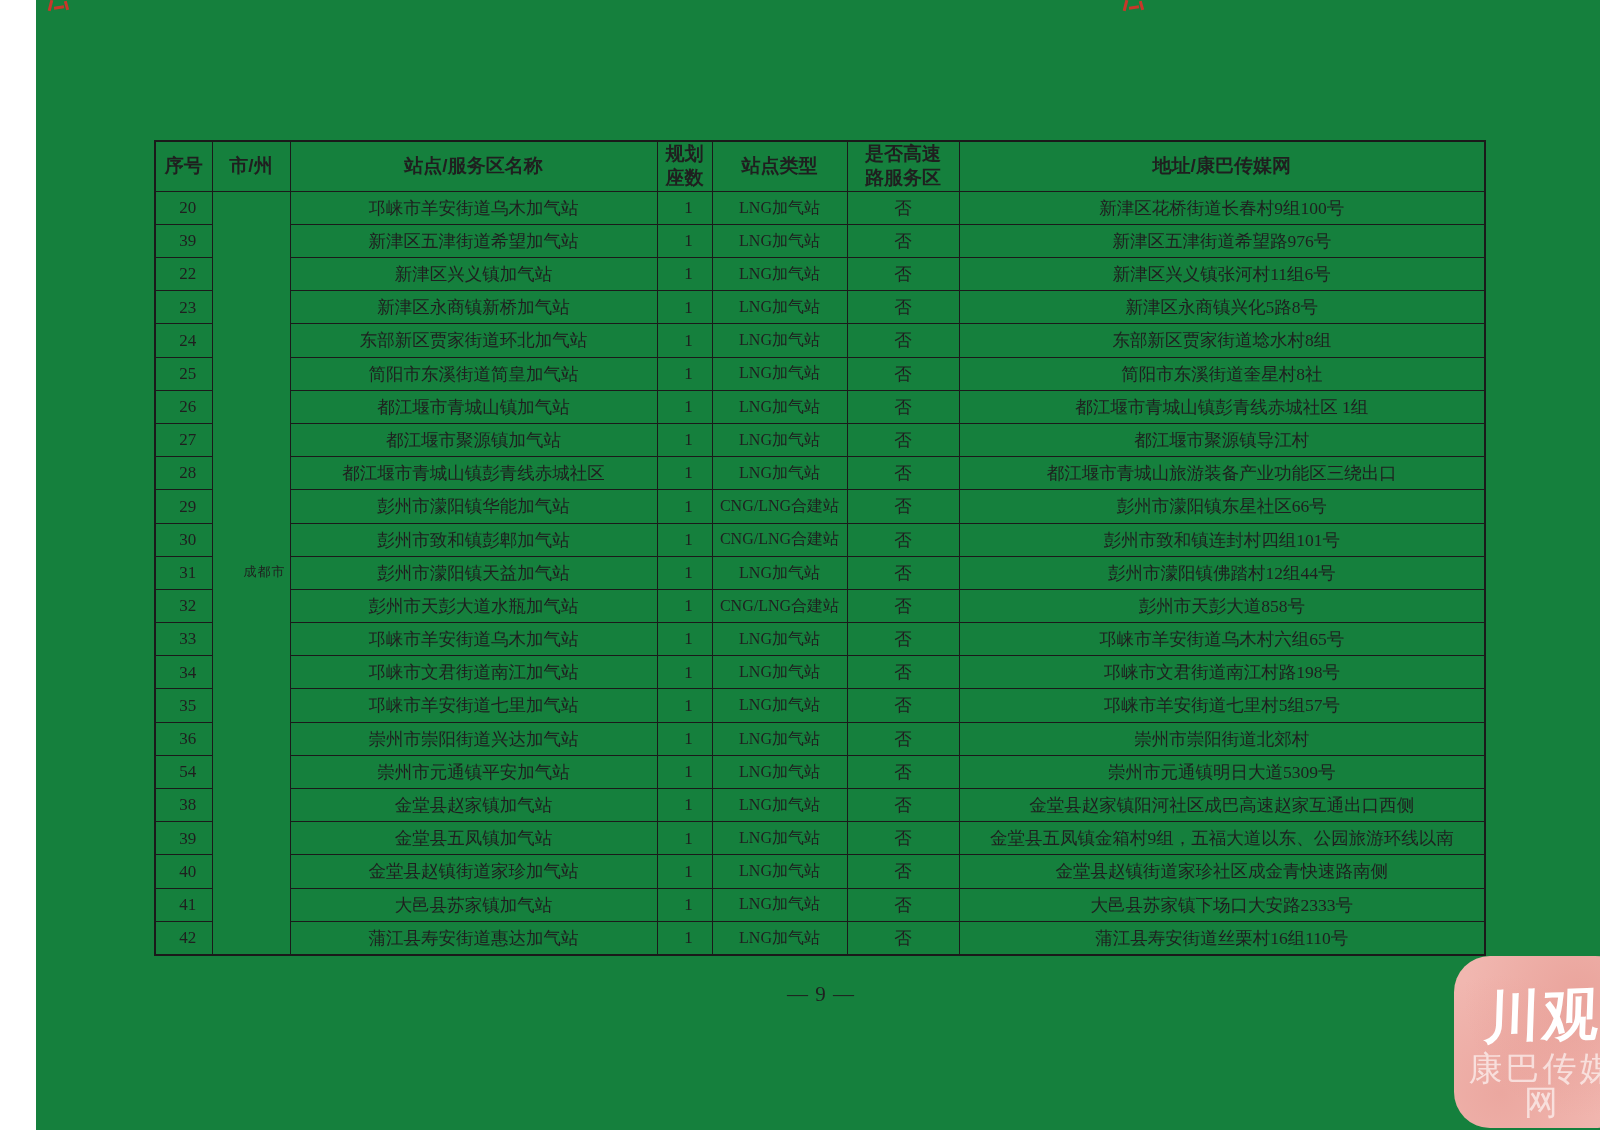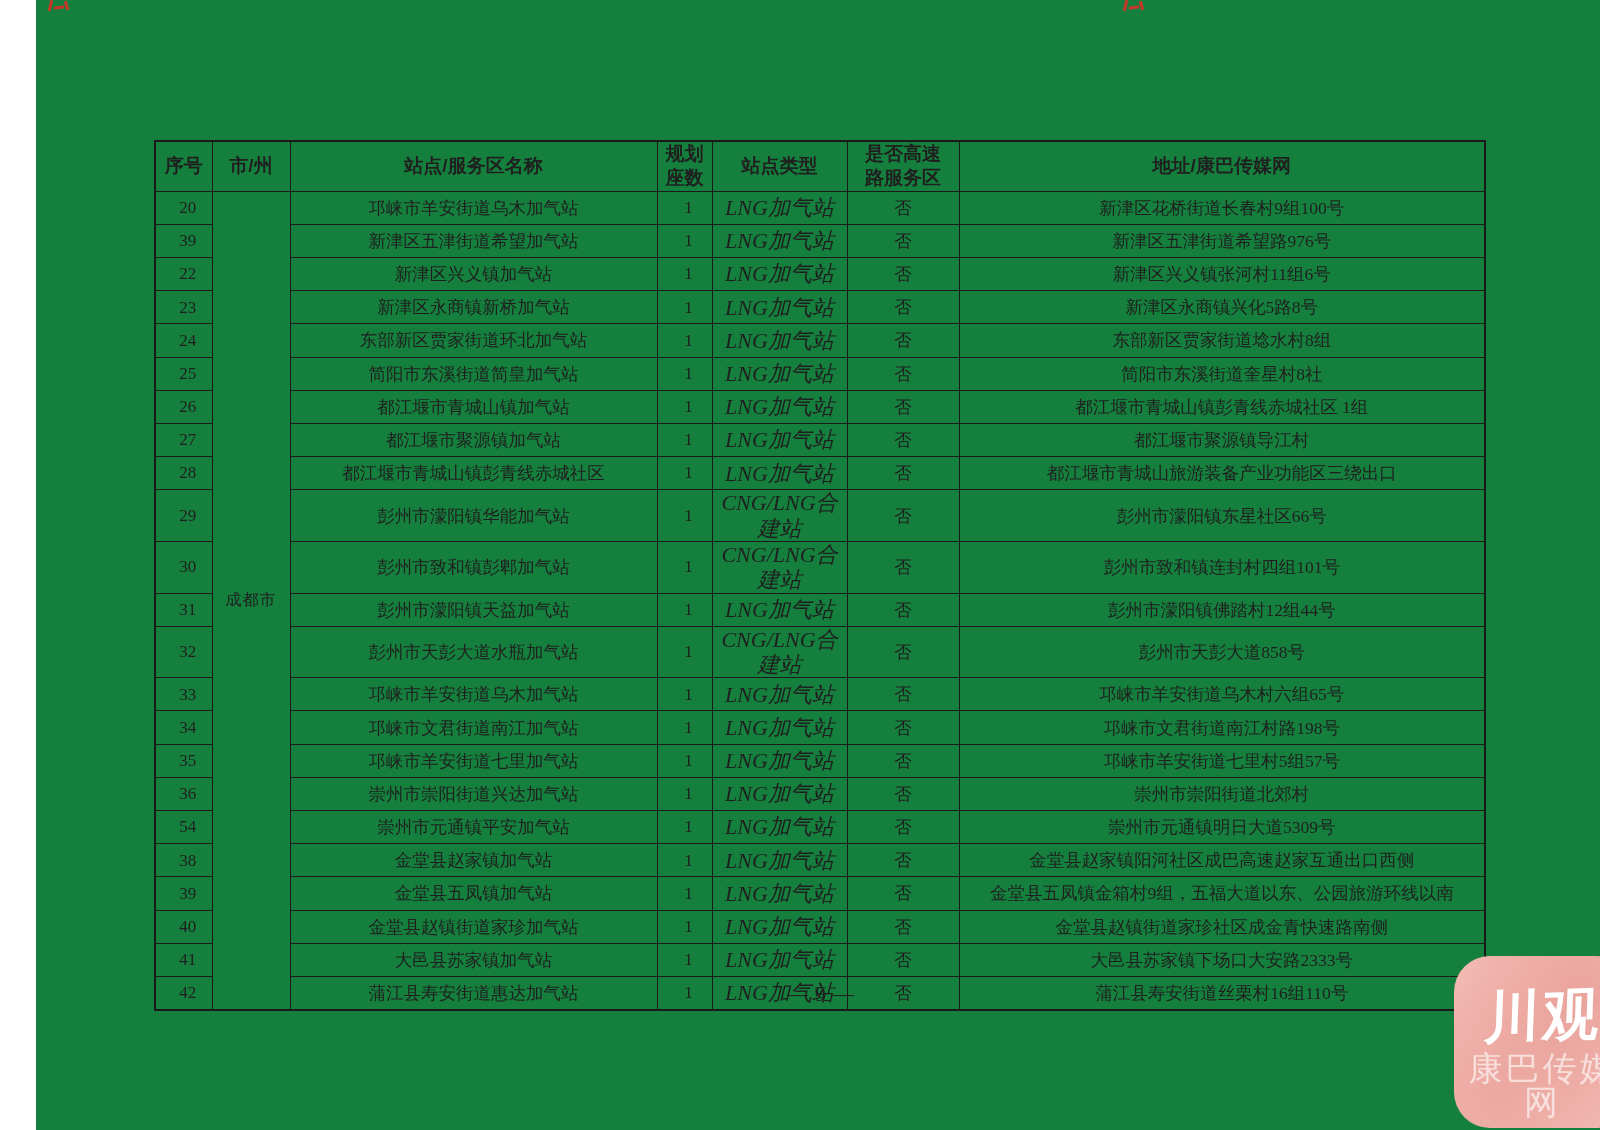--- a/index.html
+++ b/index.html
@@ -20,22 +20,22 @@
     border:1.5px solid var(--border,#1a1a1a);
     text-align:center;vertical-align:middle;padding:0 4px;overflow:hidden;
   }
   table{border:2px solid var(--border,#1a1a1a);}
   th{
     height:48px;
     font-family:"Liberation Sans",sans-serif;font-weight:600;font-size:19px;line-height:1.28;
     white-space:pre-line;
   }
   td{height:32.2px;font-size:17.5px;line-height:1.15;}
-  td.city-cell{font-size:16px;letter-spacing:1px;}
-  td.type-cell{font-size:22px;font-style:italic;}
+  td.city-cell{font-size:13px;letter-spacing:1px;text-align:right;}
+  td.type-cell{font-size:16px;}
   td.no-cell{font-size:17px;padding-left:12px;}
 
   .page-number{
     position:absolute;top:982px;left:0;width:1570px;text-align:center;
     font-size:21px;letter-spacing:1px;color:var(--text,#1f1f1f);
   }
 
   .watermark{
     position:absolute;left:1418px;top:956px;width:177px;height:172px;
     border-radius:36px;background:var(--watermark-bg,#f1b7b0);

